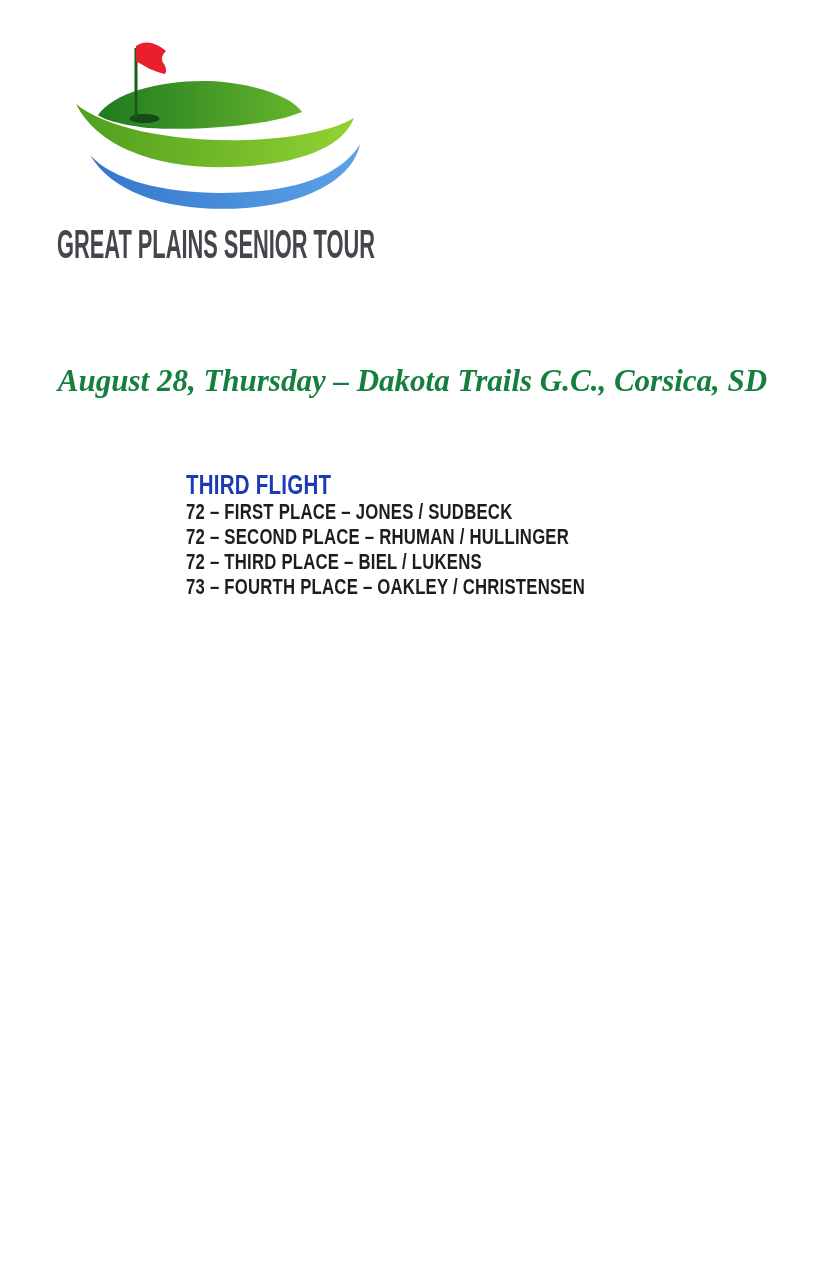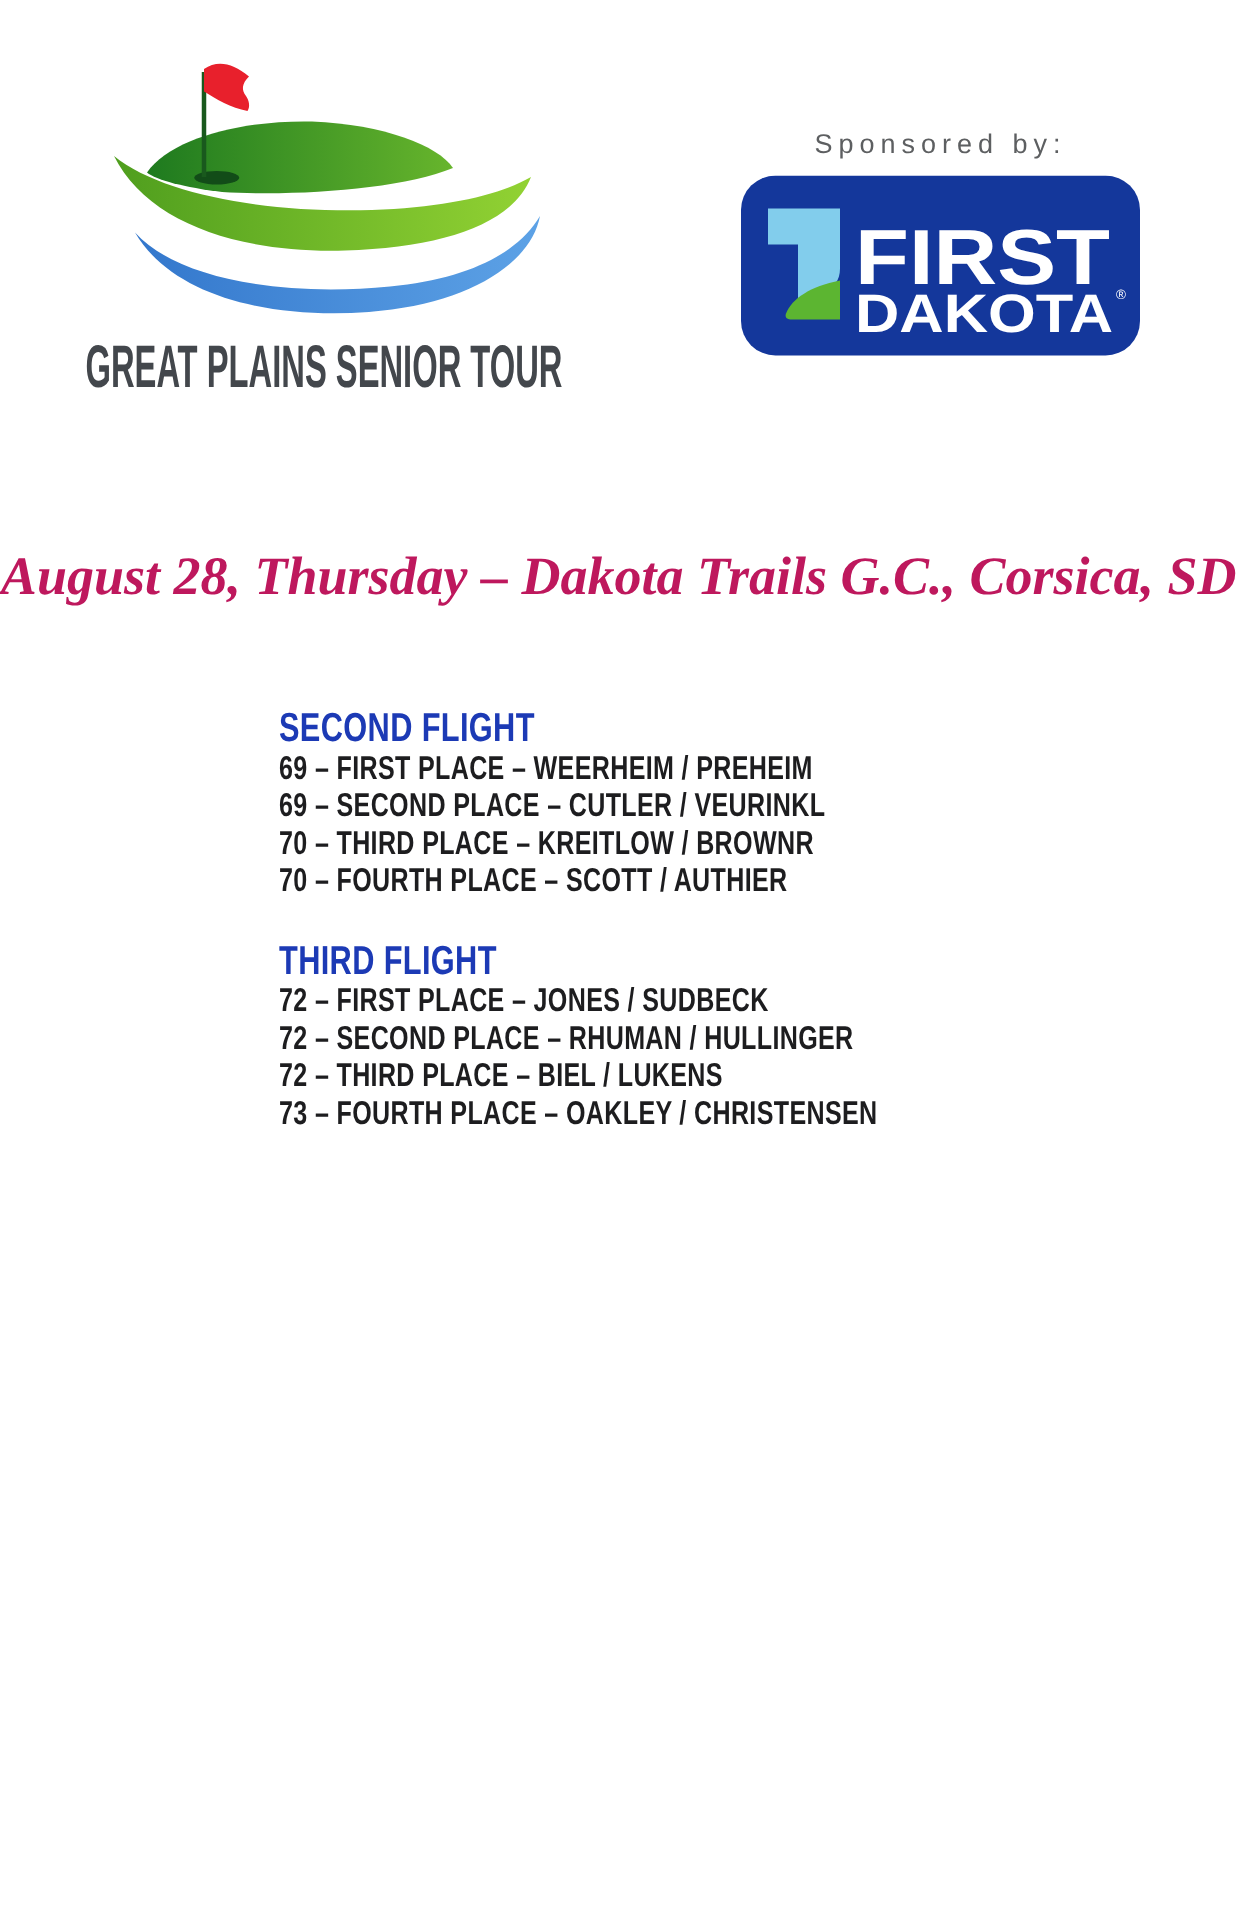--- a/index.html
+++ b/index.html
@@ -11,21 +11,21 @@
   .brand-name-svg{position:absolute;left:56px;top:227px;}
 
   
   .sponsor{position:absolute;left:494px;top:86px;width:266px;text-align:center;}
   .sponsor-label{font-size:18px;letter-spacing:4px;color:#5d5f61;margin:0 0 10px 0;white-space:nowrap;}
   .fd-logo{display:block;}
 
   
   .date-line{position:absolute;left:0;top:363px;width:100%;text-align:center;
     font-family:"Liberation Serif",serif;font-style:italic;font-weight:bold;
-    font-size:36px;color:#be185d;white-space:nowrap;}
+    font-size:31px;color:#15803d;white-space:nowrap;}
 
   
   .results{position:absolute;left:186px;top:471px;}
   .flight{margin:0 0 27px 0;}
   .flight-heading{margin:0;font-size:27px;line-height:28px;font-weight:bold;color:#1c3ab5;
     white-space:nowrap;width:max-content;transform:scaleX(0.76);transform-origin:0 50%;
     letter-spacing:0.3px;}
   .flight-line{font-size:22px;line-height:25px;font-weight:bold;color:#1d1d1f;
     white-space:nowrap;width:max-content;transform:scaleX(0.76);transform-origin:0 50%;
     letter-spacing:0.3px;}
@@ -54,44 +54,26 @@
     <ellipse cx="146.5" cy="118.5" rx="15" ry="4.5" fill="#124c18"></ellipse>
     <rect x="136.5" y="48" width="3" height="70" fill="#19591d"></rect>
     <path d="M138 46 C147 40 157 42 168 51 C163 56 163 60 166 64 C168 67 169 71 167 74 C156 72 146 66 138 61 Z" fill="#e8202c"></path>
     <path fill="url(#greenG)" d="M78 104 C110 130 180 142 250 140 C300 138 335 130 356 118 C344 149 298 165 232 167 C160 169 100 148 78 104 Z"></path>
     <path fill="url(#blueG)" d="M92 155 C120 186 190 198 262 191 C315 186 348 168 362 144 C356 176 314 203 248 208 C178 213 116 196 92 155 Z"></path>
   </svg>
   <svg class="brand-name-svg" width="322" height="38" viewBox="0 0 322 38">
     <text x="1" y="31" font-family="Liberation Sans, sans-serif" font-weight="bold" font-size="40" textLength="318" lengthAdjust="spacingAndGlyphs" fill="#43474c">GREAT PLAINS SENIOR TOUR</text>
   </svg>
 
-  <div class="sponsor">
-    <p class="sponsor-label">Sponsored by:</p>
-    <svg class="fd-logo" width="266" height="121" viewBox="0 0 266 121">
-      <rect x="0" y="0" width="266" height="120" rx="23" fill="#14379b"></rect>
-      <path d="M18 22 H66 V62 C66 70 62 75 54 78 L38 84 V46 H18 Z" fill="#82cdec"></path>
-      <path d="M66 70 C46 74 34 82 30 92 C29 95 31 96 34 96 H66 Z" fill="#5cb531"></path>
-      <text x="76" y="72" font-family="Liberation Sans, sans-serif" font-weight="bold" font-size="52" textLength="170" lengthAdjust="spacingAndGlyphs" fill="#ffffff">FIRST</text>
-      <text x="76" y="104" font-family="Liberation Sans, sans-serif" font-weight="bold" font-size="36" textLength="172" lengthAdjust="spacingAndGlyphs" fill="#ffffff">DAKOTA</text>
-      <text x="250" y="82" font-family="Liberation Sans, sans-serif" font-size="9" fill="#ffffff">®</text>
-    </svg>
-  </div>
 
   <div class="date-line">August 28, Thursday – Dakota Trails G.C., Corsica, SD</div>
 
   <div class="results">
 
 
-    <section class="flight">
-      <h2 class="flight-heading">SECOND FLIGHT</h2>
-      <div class="flight-line">69 – FIRST PLACE – WEERHEIM / PREHEIM</div>
-      <div class="flight-line">69 – SECOND PLACE – CUTLER / VEURINKL</div>
-      <div class="flight-line">70 – THIRD PLACE – KREITLOW / BROWNR</div>
-      <div class="flight-line">70 – FOURTH PLACE – SCOTT / AUTHIER</div>
-    </section>
 
     <section class="flight">
       <h2 class="flight-heading">THIRD FLIGHT</h2>
       <div class="flight-line">72 – FIRST PLACE – JONES / SUDBECK</div>
       <div class="flight-line">72 – SECOND PLACE – RHUMAN / HULLINGER</div>
       <div class="flight-line">72 – THIRD PLACE – BIEL / LUKENS</div>
       <div class="flight-line">73 – FOURTH PLACE – OAKLEY / CHRISTENSEN</div>
     </section>
 
 

